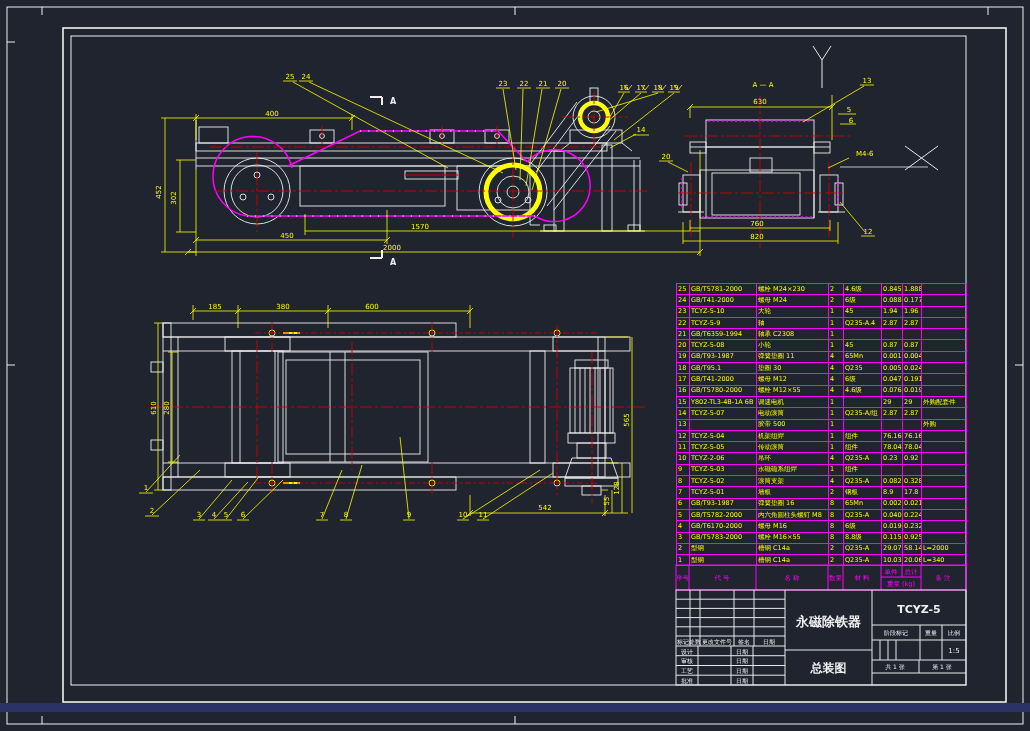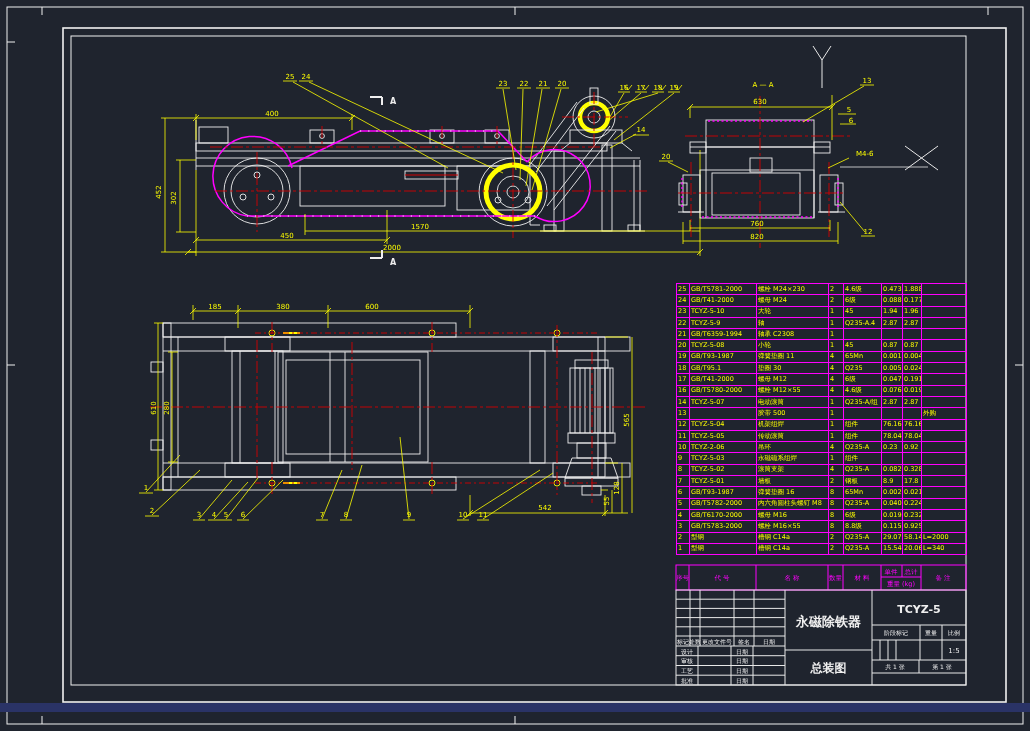--- a/index.html
+++ b/index.html
@@ -391,21 +391,21 @@
         <col style="width:19px">
         <col style="width:45px">
   </colgroup>
   <tbody>
         <tr>
           <td>25</td>
           <td>GB/T5781-2000</td>
           <td>螺栓 M24×230</td>
           <td>2</td>
           <td>4.6级</td>
-          <td>0.473</td>
+          <td>0.845</td>
           <td>1.888</td>
           <td></td>
         </tr>
         <tr>
           <td>24</td>
           <td>GB/T41-2000</td>
           <td>螺母 M24</td>
           <td>2</td>
           <td>6级</td>
           <td>0.0888</td>
@@ -484,20 +484,30 @@
         </tr>
         <tr>
           <td>16</td>
           <td>GB/T5780-2000</td>
           <td>螺栓 M12×55</td>
           <td>4</td>
           <td>4.6级</td>
           <td>0.076</td>
           <td>0.019</td>
           <td></td>
+        </tr>
+        <tr>
+          <td>15</td>
+          <td>Y802-TL3-4B-1A 6B</td>
+          <td>调速电机</td>
+          <td>1</td>
+          <td></td>
+          <td>29</td>
+          <td>29</td>
+          <td>外购配套件</td>
         </tr>
         <tr>
           <td>14</td>
           <td>TCYZ-5-07</td>
           <td>电动滚筒</td>
           <td>1</td>
           <td>Q235-A/组</td>
           <td>2.87</td>
           <td>2.87</td>
           <td></td>
@@ -621,21 +631,21 @@
           <td>29.07</td>
           <td>58.14</td>
           <td>L=2000</td>
         </tr>
         <tr>
           <td>1</td>
           <td>型钢</td>
           <td>槽钢 C14a</td>
           <td>2</td>
           <td>Q235-A</td>
-          <td>15.54</td>
+          <td>10.03</td>
           <td>20.06</td>
           <td>L=340</td>
         </tr>
       </tbody>
 </table>
 
 <div id="bottom-bar"></div>
 </div>
 
 </body></html>

